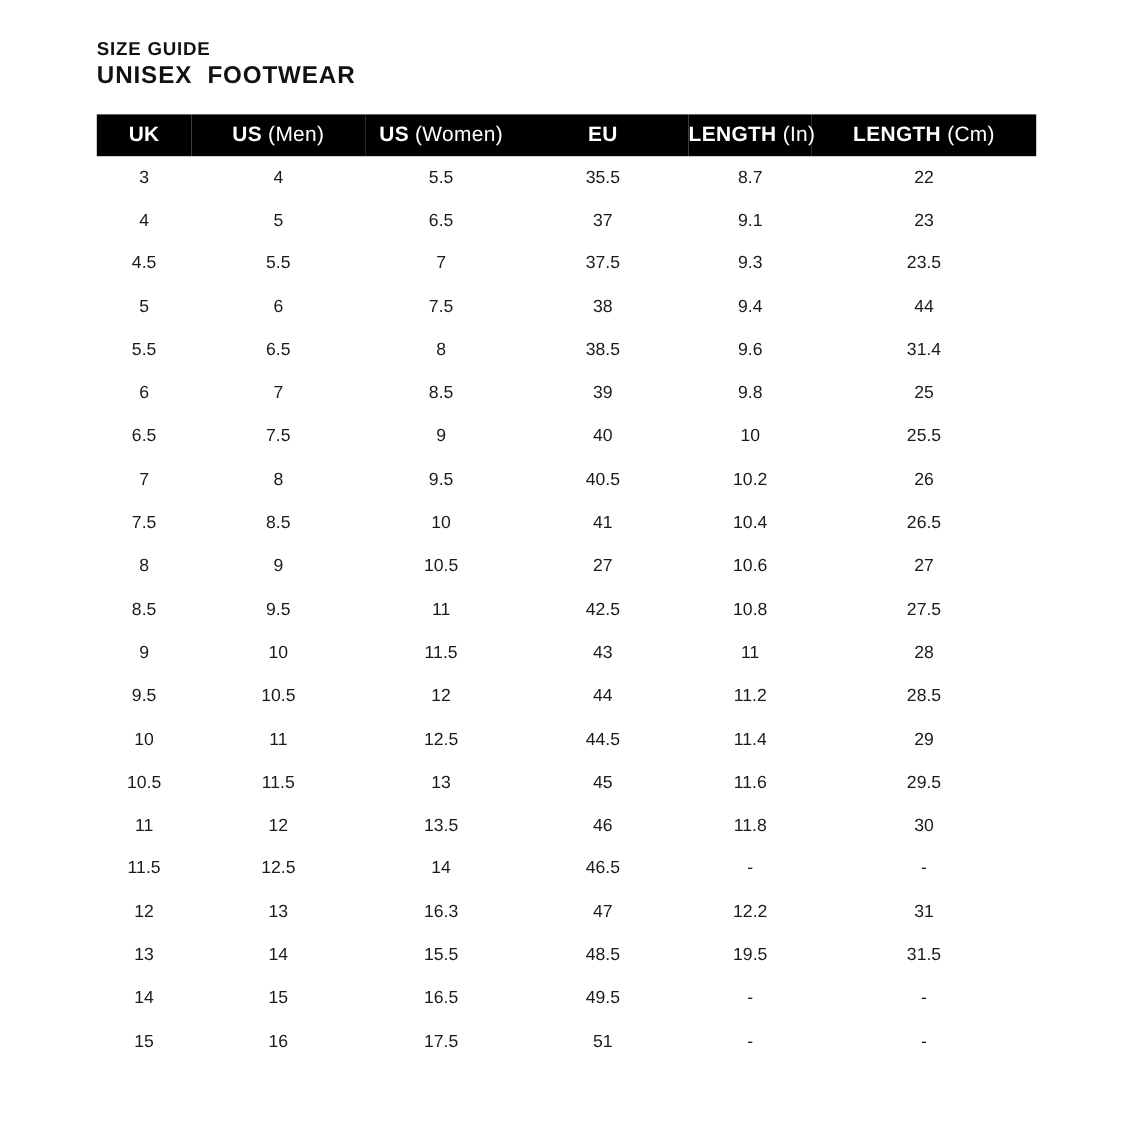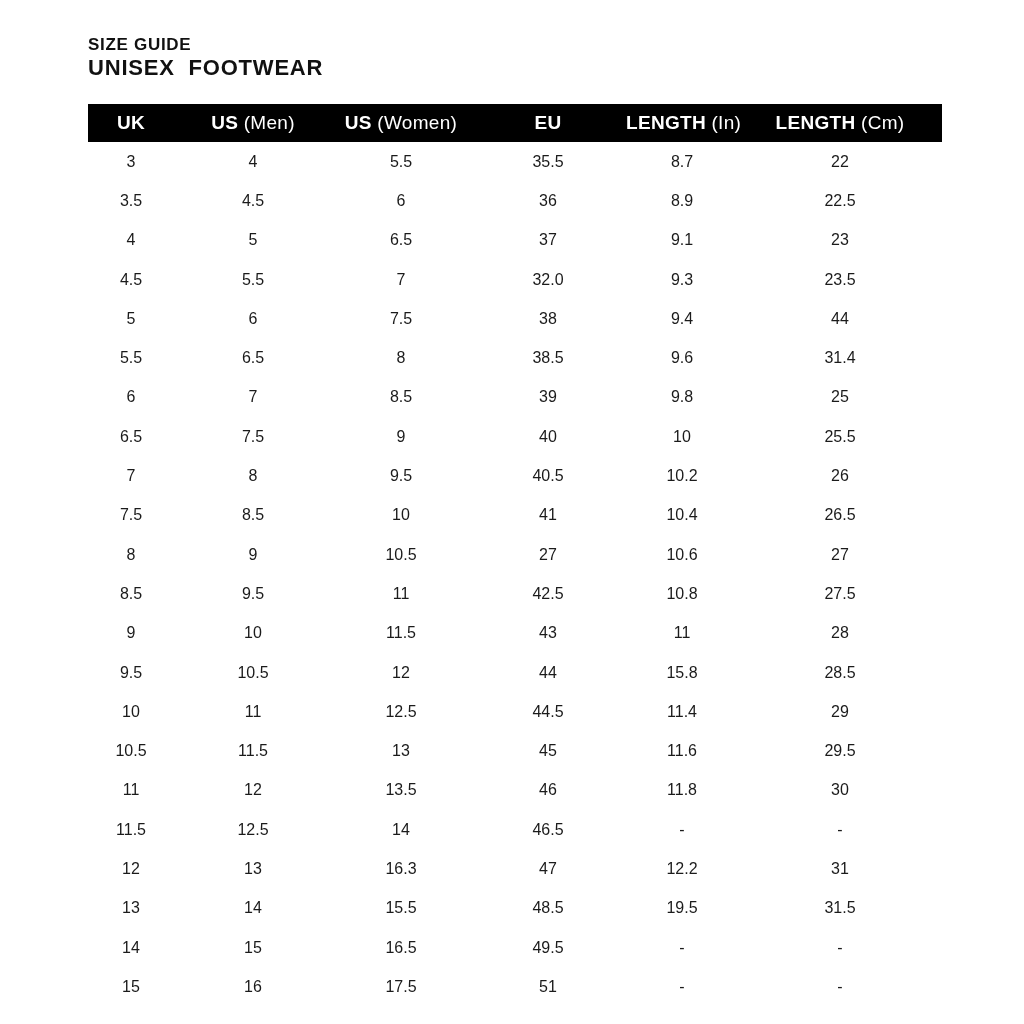--- a/index.html
+++ b/index.html
@@ -99,40 +99,32 @@
     <tbody>
         <tr>
           <td>3</td>
           <td>4</td>
           <td>5.5</td>
           <td>35.5</td>
           <td>8.7</td>
           <td>22</td>
         </tr>
         <tr>
-          <td>3.5</td>
-          <td>4.5</td>
-          <td>6</td>
-          <td>36</td>
-          <td>8.9</td>
-          <td>22.5</td>
-        </tr>
-        <tr>
           <td>4</td>
           <td>5</td>
           <td>6.5</td>
           <td>37</td>
           <td>9.1</td>
           <td>23</td>
         </tr>
         <tr>
           <td>4.5</td>
           <td>5.5</td>
           <td>7</td>
-          <td>32.0</td>
+          <td>37.5</td>
           <td>9.3</td>
           <td>23.5</td>
         </tr>
         <tr>
           <td>5</td>
           <td>6</td>
           <td>7.5</td>
           <td>38</td>
           <td>9.4</td>
           <td>44</td>
@@ -199,21 +191,21 @@
           <td>11.5</td>
           <td>43</td>
           <td>11</td>
           <td>28</td>
         </tr>
         <tr>
           <td>9.5</td>
           <td>10.5</td>
           <td>12</td>
           <td>44</td>
-          <td>15.8</td>
+          <td>11.2</td>
           <td>28.5</td>
         </tr>
         <tr>
           <td>10</td>
           <td>11</td>
           <td>12.5</td>
           <td>44.5</td>
           <td>11.4</td>
           <td>29</td>
         </tr>

